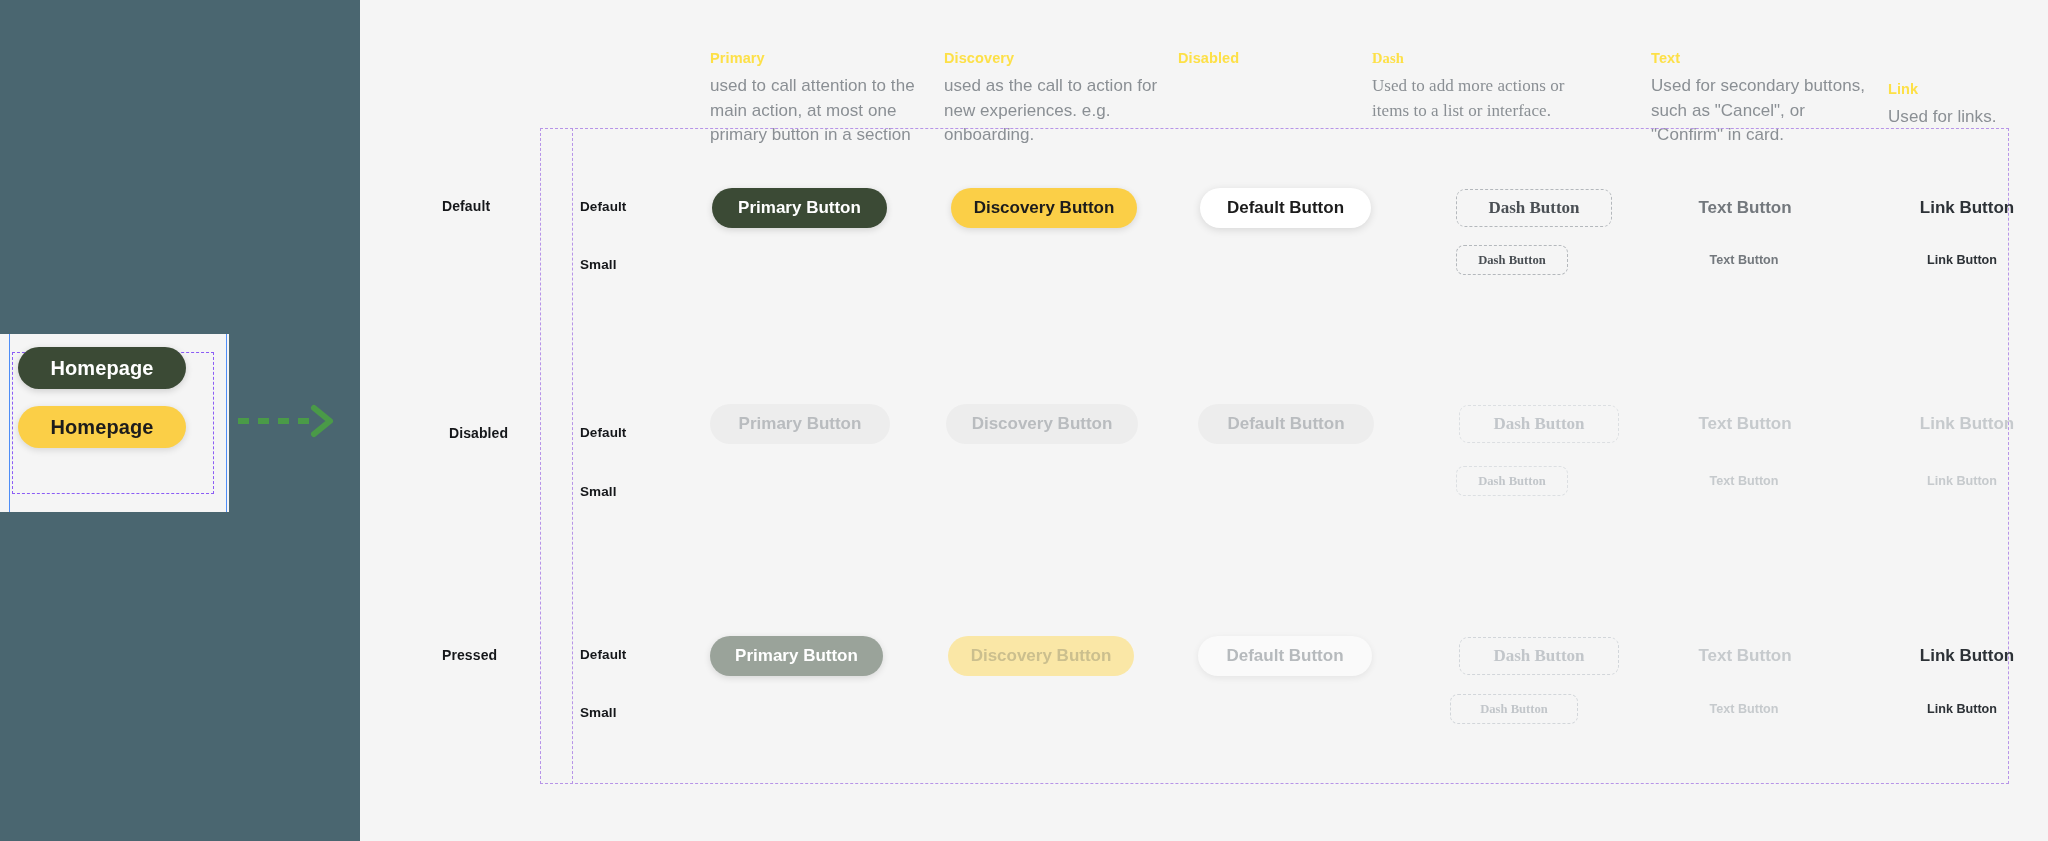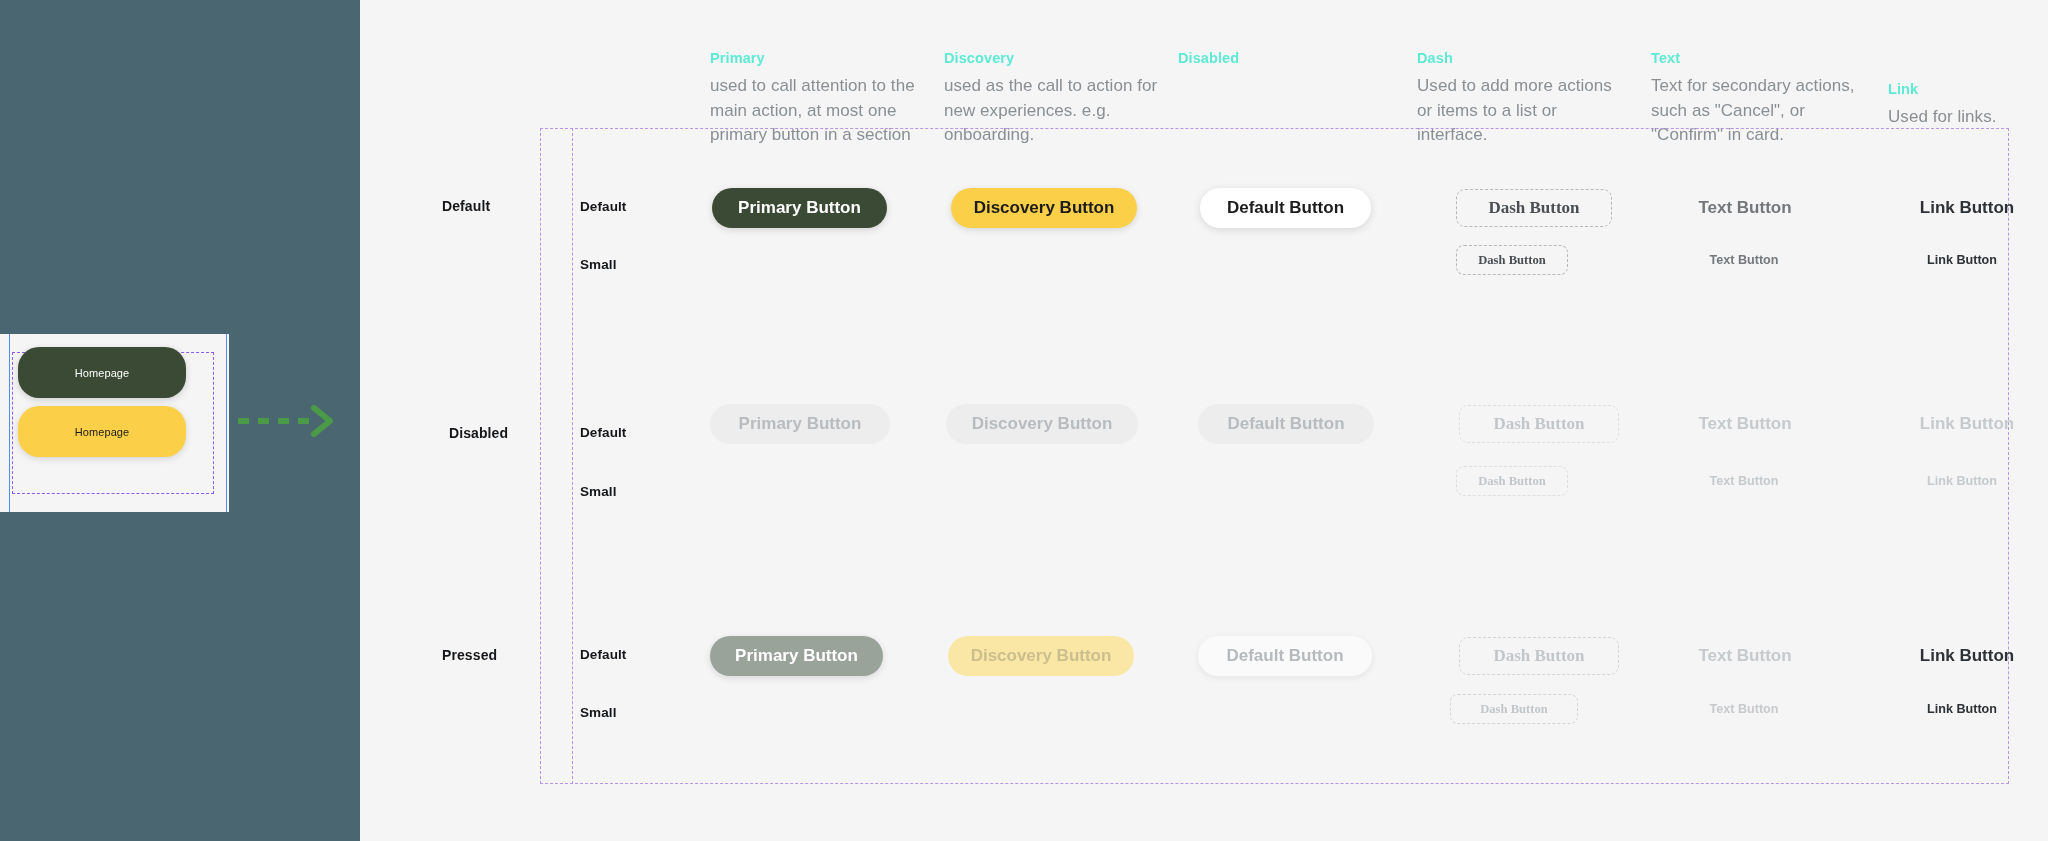--- a/index.html
+++ b/index.html
@@ -33,24 +33,24 @@
   .mini-frame-rule.r { right: 2px; }
   .mini-sel {
     position: absolute;
     left: 12px; top: 18px;
     width: 202px; height: 142px;
     border: 1.6px dashed #8b5cf6;
   }
   .homepage-btn {
     position: absolute;
     left: 18px;
-    width: 168px; height: 51px;
+    width: 168px; height: 42px;
     border-radius: 21px;
     display: flex; align-items: center; justify-content: center;
-    font-size: 11px; font-weight: 400;
+    font-size: 20px; font-weight: 700;
     letter-spacing: .1px;
     border: none;
   }
   .homepage-btn.primary {
     top: 13px;
     background: #3b4a35;
     color: #ffffff;
     box-shadow: 0 2px 7px rgba(0,0,0,.16);
   }
   .homepage-btn.discovery {
@@ -75,21 +75,21 @@
     background: #f5f5f5;
   }
 
   
   .col-head {
     position: absolute;
     top: 50px;
     width: 230px;
   }
   .col-head .ch-title {
-    font-size: 14.5px; font-weight: 700; color: #5eead4;
+    font-size: 14.5px; font-weight: 700; color: #fde047;
     letter-spacing: .1px; margin-bottom: 7px; line-height: 1.2;
   }
   .col-head .ch-desc {
     font-size: 17px; color: #8a8f94; line-height: 1.42;
     letter-spacing: .05px;
   }
 
   
   .spec-box {
     position: absolute;
@@ -191,27 +191,27 @@
     <div class="ch-title">Primary</div>
     <div class="ch-desc">used to call attention to the main action, at most one primary button in a section</div>
   </div>
   <div class="col-head" style="left:944px;width:225px;">
     <div class="ch-title">Discovery</div>
     <div class="ch-desc">used as the call to action for new experiences. e.g. onboarding.</div>
   </div>
   <div class="col-head" style="left:1178px;width:230px;">
     <div class="ch-title">Disabled</div>
   </div>
-  <div class="col-head" style="left:1417px;width:205px;">
+  <div class="col-head" style="left:1372px;width:205px;font-family:Liberation Serif, serif;">
     <div class="ch-title">Dash</div>
     <div class="ch-desc">Used to add more actions or items to a list or interface.</div>
   </div>
   <div class="col-head" style="left:1651px;width:215px;">
     <div class="ch-title">Text</div>
-    <div class="ch-desc">Text for secondary actions, such as "Cancel", or "Confirm" in card.</div>
+    <div class="ch-desc">Used for secondary buttons, such as "Cancel", or "Confirm" in card.</div>
   </div>
   <div class="col-head" style="left:1888px;width:150px;margin-top:31px;">
     <div class="ch-title">Link</div>
     <div class="ch-desc">Used for links.</div>
   </div>
 
   <div class="spec-box"></div>
   <div class="spec-divider"></div>
 
   <div class="state-label" style="left:442px;top:198px;">Default</div>

